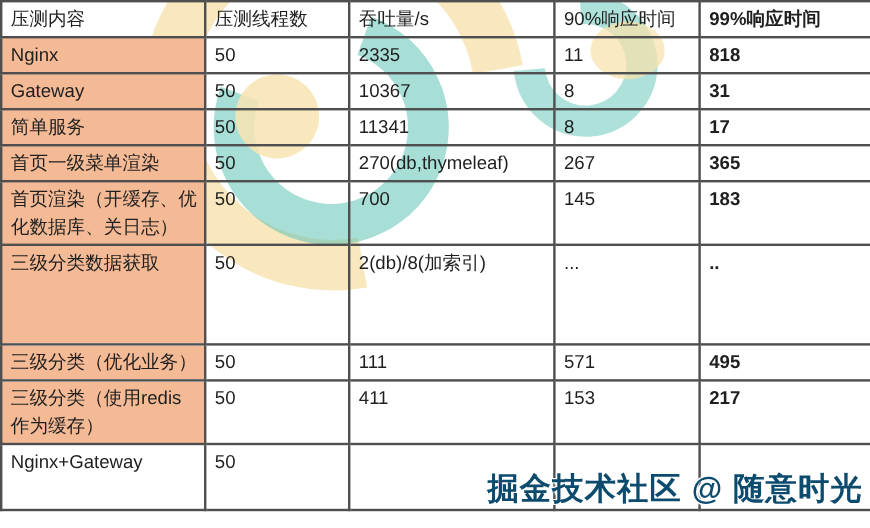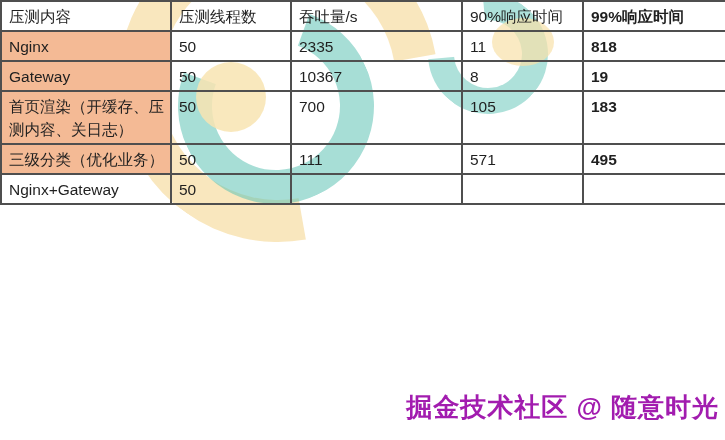--- a/index.html
+++ b/index.html
@@ -76,21 +76,21 @@
   .bench tbody tr:nth-child(9){height:55px;}
   .bench tbody tr:nth-child(10){height:27px;}
   .bench tbody tr:nth-child(11){height:30px;}
 
   
   .watermark-text{
     position:absolute;z-index:2;
     right:6px;top:390px;
     font-size:26px;font-weight:bold;
     letter-spacing:1px;
-    color:#a21caf;
+    color:#0c4a6e;
     text-shadow:2px 2px 1px #ffffff,-1px -1px 0 #ffffff,1px -1px 0 #ffffff,-1px 1px 0 #ffffff;
     pointer-events:none;
     white-space:nowrap;
   }
 </style>
 </head>
 <body>
 
 <div class="stage">
 
@@ -125,35 +125,63 @@
           <td>50</td>
           <td>2335</td>
           <td>11</td>
           <td>818</td>
         </tr>
         <tr>
           <td class="fill">Gateway</td>
           <td>50</td>
           <td>10367</td>
           <td>8</td>
-          <td>19</td>
+          <td>31</td>
         </tr>
         <tr>
-          <td class="fill">首页渲染（开缓存、压测内容、关日志）</td>
+          <td class="fill">简单服务</td>
+          <td>50</td>
+          <td>11341</td>
+          <td>8</td>
+          <td>17</td>
+        </tr>
+        <tr>
+          <td class="fill">首页一级菜单渲染</td>
+          <td>50</td>
+          <td>270(db,thymeleaf)</td>
+          <td>267</td>
+          <td>365</td>
+        </tr>
+        <tr>
+          <td class="fill">首页渲染（开缓存、优化数据库、关日志）</td>
           <td>50</td>
           <td>700</td>
-          <td>105</td>
+          <td>145</td>
           <td>183</td>
+        </tr>
+        <tr>
+          <td class="fill">三级分类数据获取</td>
+          <td>50</td>
+          <td>2(db)/8(加索引)</td>
+          <td>...</td>
+          <td>..</td>
         </tr>
         <tr>
           <td class="fill">三级分类（优化业务）</td>
           <td>50</td>
           <td>111</td>
           <td>571</td>
           <td>495</td>
+        </tr>
+        <tr>
+          <td class="fill">三级分类（使用redis 作为缓存）</td>
+          <td>50</td>
+          <td>411</td>
+          <td>153</td>
+          <td>217</td>
         </tr>
         <tr>
           <td>Nginx+Gateway</td>
           <td>50</td>
           <td></td>
           <td></td>
           <td></td>
         </tr>
       </tbody>
   </table>

